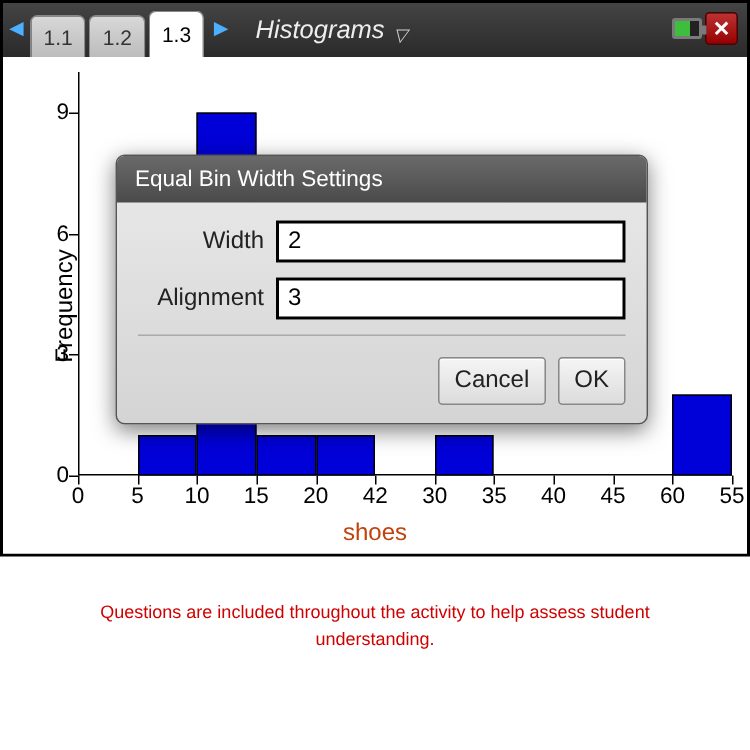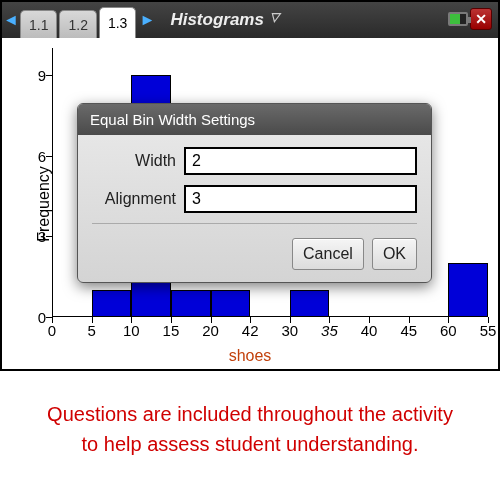--- a/index.html
+++ b/index.html
@@ -3,21 +3,21 @@
 <meta charset="utf-8">
 <style>
   * { box-sizing: border-box; margin: 0; padding: 0; }
   body { font-family: Arial, sans-serif; background: #fff; width: 500px; }
   .device { width: 500px; height: 371px; background: #fff; border: 2px solid #000; position: relative; }
   .titlebar { height: 36px; background: linear-gradient(#444,#2a2a2a); display: flex; align-items: center; position: relative; }
   .nav-arrow { color: #4ab0ff; font-size: 16px; width: 18px; text-align: center; cursor: default; font-weight: bold;}
   .tabs { display: flex; align-items: flex-end; height: 36px; margin-left: 0; }
   .tab { background: linear-gradient(#d8d8d8,#bcbcbc); color: #333; font-size: 14px; padding: 6px 8px; border: 1px solid #888; border-bottom: none; border-radius: 5px 5px 0 0; margin-right: 2px; height: 28px; display:flex; align-items:center;}
   .tab.active { background: #fff; color:#000; height: 31px; border-color:#888; }
-  .doc-title { color: #eee; font-style: italic; font-weight: bold; font-size: 17px; margin-left: 14px; display:flex; align-items:flex-start; gap:6px;}
+  .doc-title { color: #eee; font-style: italic; font-weight: normal; font-size: 17px; margin-left: 14px; display:flex; align-items:flex-end; gap:6px;}
   .title-arrow { font-size: 12px; color:#ccc;}
   .right-icons { position: absolute; right: 6px; top: 6px; display:flex; gap:2px; align-items:center;}
   .battery { width: 20px; height: 14px; border: 2px solid #7a7a7a; border-radius: 2px; position: relative; background: #222;}
   .battery::after { content:""; position:absolute; right:-5px; top:3px; width:3px; height:6px; background:#7a7a7a;}
   .battery-fill { background:#3dbf3d; width:60%; height:100%; }
   .close-btn { width:22px; height:22px; background: linear-gradient(#b33,#900); color:#fff; border:1px solid #500; border-radius:3px; display:flex; align-items:center; justify-content:center; font-size:14px; font-weight:bold;}
   .plot-area { position: absolute; top: 36px; left:0; right:0; bottom:0; background:#fff; }
   .ylabel { position:absolute; left:4px; top:50%; transform: translateY(-50%) rotate(-90deg); transform-origin: center; font-size:16px; color:#000;}
   .xlabel { position:absolute; bottom:4px; left:50%; transform:translateX(-50%); font-size:16px; color:#c2410c;}
   .chart { position:absolute; left:50px; right:10px; top:10px; bottom:52px; }
@@ -29,21 +29,21 @@
   .x-tickmark { position:absolute; width:1px; height:6px; background:#000; bottom:-6px;}
   .dialog { position:absolute; left:75px; top:65px; width:355px; background: linear-gradient(#eaeaea,#d4d4d4); border:1px solid #555; border-radius:6px; box-shadow: 0 4px 14px rgba(0,0,0,0.5);}
   .dialog-title { background: linear-gradient(#6a6a6a,#4a4a4a); color:#fff; padding:7px 12px; font-size:15px; border-radius:5px 5px 0 0;}
   .dialog-body { padding:12px 14px 4px 14px;}
   .form-row { display:flex; align-items:center; margin-bottom:10px;}
   .form-label { width:92px; text-align:right; font-size:16px; color:#222; padding-right:8px;}
   .form-input { flex:1; border:2px solid #000; background:#fff; height:28px; padding:2px 6px; font-size:16px; font-family:inherit;}
   .dialog-sep { border-top:1px solid #aaa; margin: 4px 0 10px 0;}
   .dialog-buttons { display:flex; justify-content:flex-end; gap:8px; padding: 0 14px 12px 14px;}
   .dlg-btn { background: linear-gradient(#f5f5f5,#dcdcdc); border:1px solid #888; border-radius:3px; padding:6px 10px; font-size:16px; color:#222; box-shadow: inset 0 1px 0 #fff;}
-  .footer-text { color:#d00000; text-align:center; font-size:20px; padding: 28px 38px 28px 38px; line-height:1.5;}
+  .footer-text { color:#d00000; text-align:center; font-size:12px; padding: 28px 38px 28px 38px; line-height:1.5;}
 </style>
 </head>
 <body>
 
 <div class="device">
   <div class="titlebar">
     <span class="nav-arrow">◄</span>
     <div class="tabs">
       <div class="tab">1.1</div>
       <div class="tab">1.2</div>
@@ -89,21 +89,21 @@
         <div class="xtick" style="left: 79.2727px; bottom: -22px; position: absolute;">10</div>
         <div class="x-tickmark" style="left: 79.2727px;"></div>
         <div class="xtick" style="left: 118.909px; bottom: -22px; position: absolute;">15</div>
         <div class="x-tickmark" style="left: 118.909px;"></div>
         <div class="xtick" style="left: 158.545px; bottom: -22px; position: absolute;">20</div>
         <div class="x-tickmark" style="left: 158.545px;"></div>
         <div class="xtick" style="left: 198.182px; bottom: -22px; position: absolute;">42</div>
         <div class="x-tickmark" style="left: 198.182px;"></div>
         <div class="xtick" style="left: 237.818px; bottom: -22px; position: absolute;">30</div>
         <div class="x-tickmark" style="left: 237.818px;"></div>
-        <div class="xtick" style="left: 277.455px; bottom: -22px; position: absolute; font-style: italic;">35</div>
+        <div class="xtick" style="left: 277.455px; bottom: -22px; position: absolute;">35</div>
         <div class="x-tickmark" style="left: 277.455px;"></div>
         <div class="xtick" style="left: 317.091px; bottom: -22px; position: absolute;">40</div>
         <div class="x-tickmark" style="left: 317.091px;"></div>
         <div class="xtick" style="left: 356.727px; bottom: -22px; position: absolute;">45</div>
         <div class="x-tickmark" style="left: 356.727px;"></div>
         <div class="xtick" style="left: 396.364px; bottom: -22px; position: absolute;">60</div>
         <div class="x-tickmark" style="left: 396.364px;"></div>
         <div class="xtick" style="left: 436px; bottom: -22px; position: absolute;">55</div>
         <div class="x-tickmark" style="left: 436px;"></div>
       </div>

